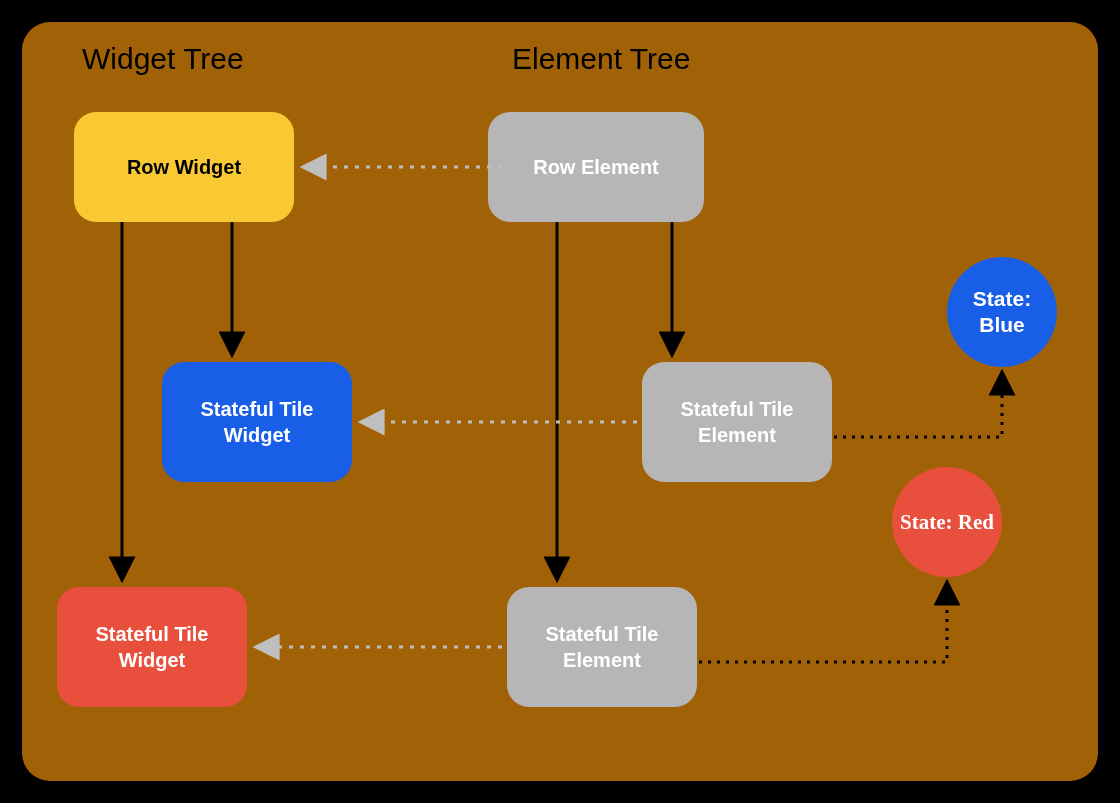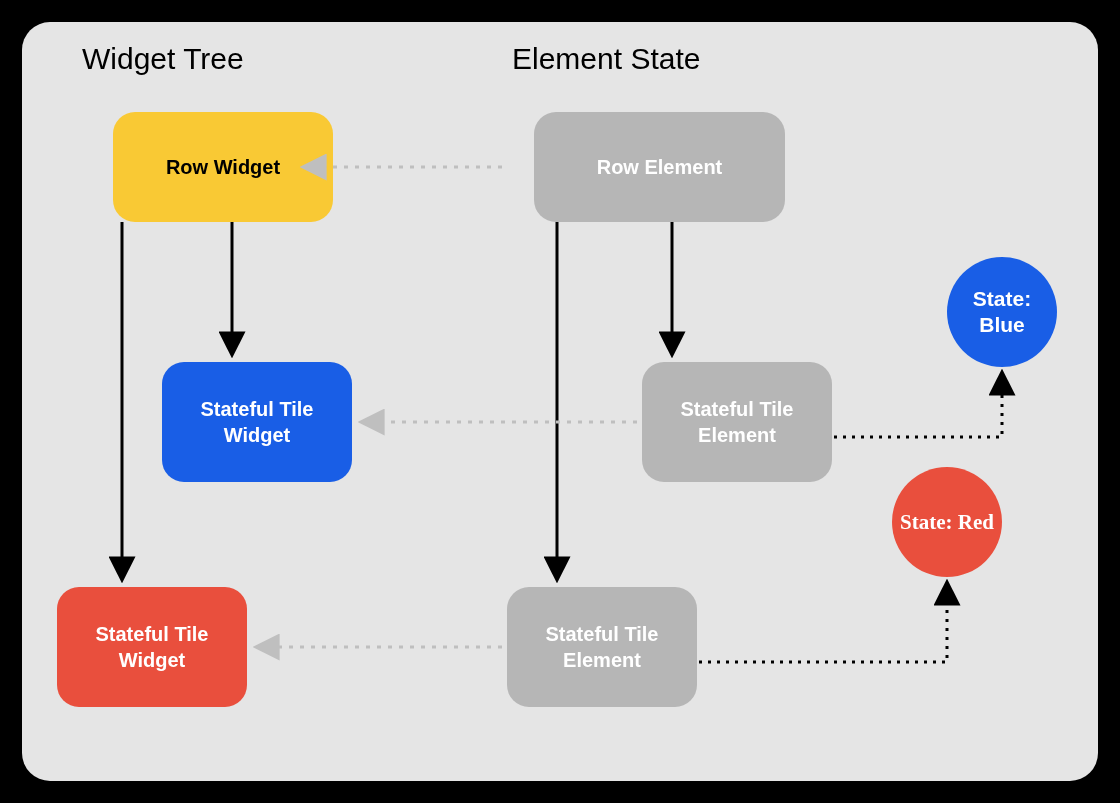--- a/index.html
+++ b/index.html
@@ -9,21 +9,21 @@
     height: 803px;
     font-family: -apple-system, BlinkMacSystemFont, "Segoe UI", Helvetica, Arial, sans-serif;
     overflow: hidden;
   }
   .canvas {
     position: absolute;
     top: 22px;
     left: 22px;
     width: 1076px;
     height: 759px;
-    background: #e5e5e5;
+    background: #a16207;
     border-radius: 28px;
   }
   .heading {
     position: absolute;
     font-size: 30px;
     font-weight: 400;
     color: #000;
   }
   .node {
     position: absolute;
@@ -63,33 +63,33 @@
     height: 759px;
     pointer-events: none;
   }
 </style>
 </head>
 <body>
 
 <div class="canvas">
 
   <div class="heading" style="left:60px; top:20px;">Widget Tree</div>
-  <div class="heading" style="left:490px; top:20px;">Element State</div>
+  <div class="heading" style="left:490px; top:20px;">Element Tree</div>
 
-  <div class="node yellow" style="left:52px; top:90px; width:220px; height:110px;margin-left:39px;">
+  <div class="node yellow" style="left:52px; top:90px; width:220px; height:110px;">
     <span>Row Widget</span>
   </div>
   <div class="node blue" style="left:140px; top:340px; width:190px; height:120px;">
     <span>Stateful Tile Widget</span>
   </div>
   <div class="node red" style="left:35px; top:565px; width:190px; height:120px;">
     <span>Stateful Tile Widget</span>
   </div>
 
-  <div class="node grey" style="left:512px; top:90px; width:251px; height:110px;">
+  <div class="node grey" style="left:466px; top:90px; width:216px; height:110px;">
     <span>Row Element</span>
   </div>
   <div class="node grey" style="left:620px; top:340px; width:190px; height:120px;">
     <span>Stateful Tile Element</span>
   </div>
   <div class="node grey" style="left:485px; top:565px; width:190px; height:120px;">
     <span>Stateful Tile Element</span>
   </div>
 
   <div class="circle blue" style="left:925px; top:235px; width:110px; height:110px;">

